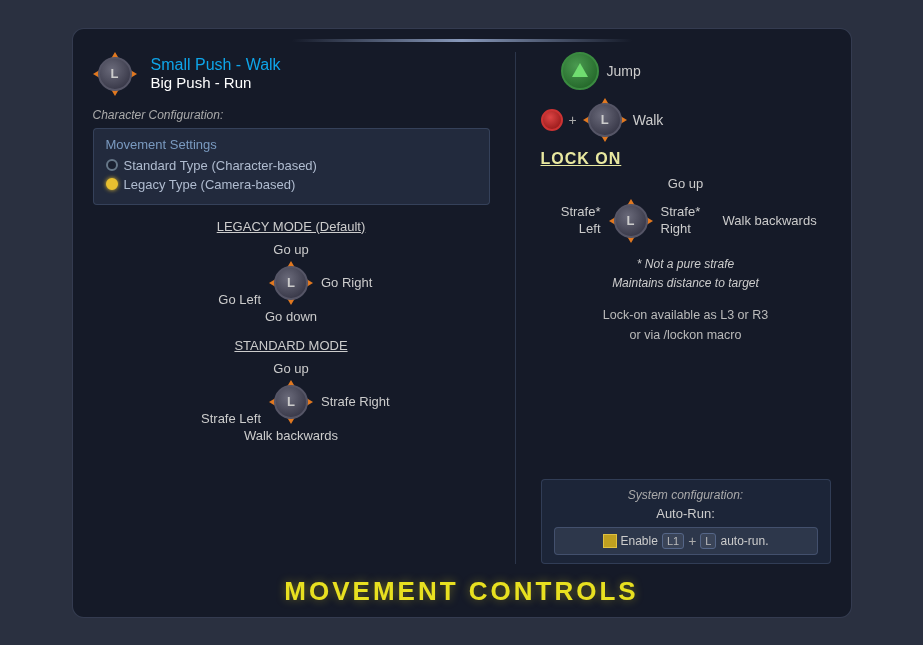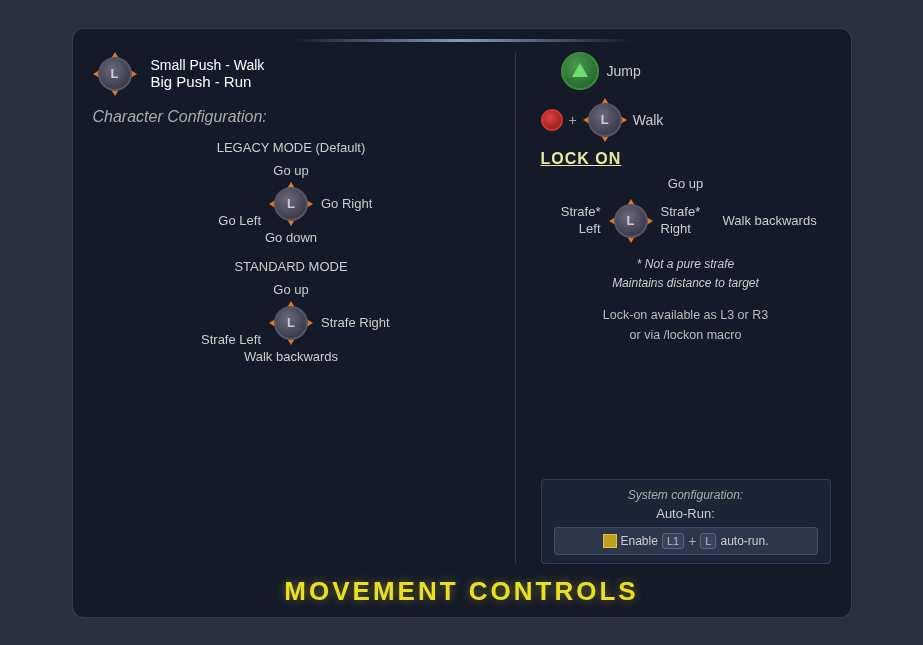--- a/index.html
+++ b/index.html
@@ -127,33 +127,33 @@
       border-bottom: 6px solid transparent;
       border-left: 10px solid #e07820;
     }
 
     .header-text {
       display: flex;
       flex-direction: column;
     }
 
     .small-push {
-      color: #ffffff;
-      font-size: 14px;
+      color: #0ea5e9;
+      font-size: 16px;
     }
 
     .big-push {
       color: #ffffff;
       font-size: 15px;
       font-weight: normal;
     }
 
     .char-config {
       color: #aaaaaa;
-      font-size: 16px;
+      font-size: 12px;
       font-style: italic;
       margin-top: 2px;
     }
 
     .movement-settings-box {
       background: rgba(40, 50, 70, 0.7);
       border: 1px solid rgba(100, 120, 160, 0.3);
       border-radius: 4px;
       padding: 8px 12px;
     }
@@ -189,20 +189,21 @@
     }
 
     
     .mode-section {
       margin-top: 8px;
     }
 
     .mode-title {
       color: #cccccc;
       font-size: 13px;
+      text-decoration: underline;
       text-align: center;
       margin-bottom: 8px;
     }
 
     .dpad-layout {
       display: flex;
       flex-direction: column;
       align-items: center;
       gap: 2px;
     }
@@ -432,20 +433,31 @@
           </div>
         </div>
         <div class="header-text">
           <span class="small-push">Small Push - Walk</span>
           <span class="big-push">Big Push - Run</span>
         </div>
       </div>
 
       <div class="char-config">Character Configuration:</div>
 
+      <div class="movement-settings-box">
+        <div class="movement-settings-title">Movement Settings</div>
+        <div class="radio-option">
+          <div class="radio-dot"></div>
+          <span>Standard Type (Character-based)</span>
+        </div>
+        <div class="radio-option">
+          <div class="radio-dot active"></div>
+          <span>Legacy Type (Camera-based)</span>
+        </div>
+      </div>
 
       <div class="mode-section">
         <div class="mode-title">LEGACY MODE (Default)</div>
         <div class="dpad-layout">
           <div class="dpad-row">
             <span class="dpad-label-center">Go up</span>
           </div>
           <div class="dpad-row">
             <span class="dpad-label">Go Left</span>
             <div class="stick-icon">

